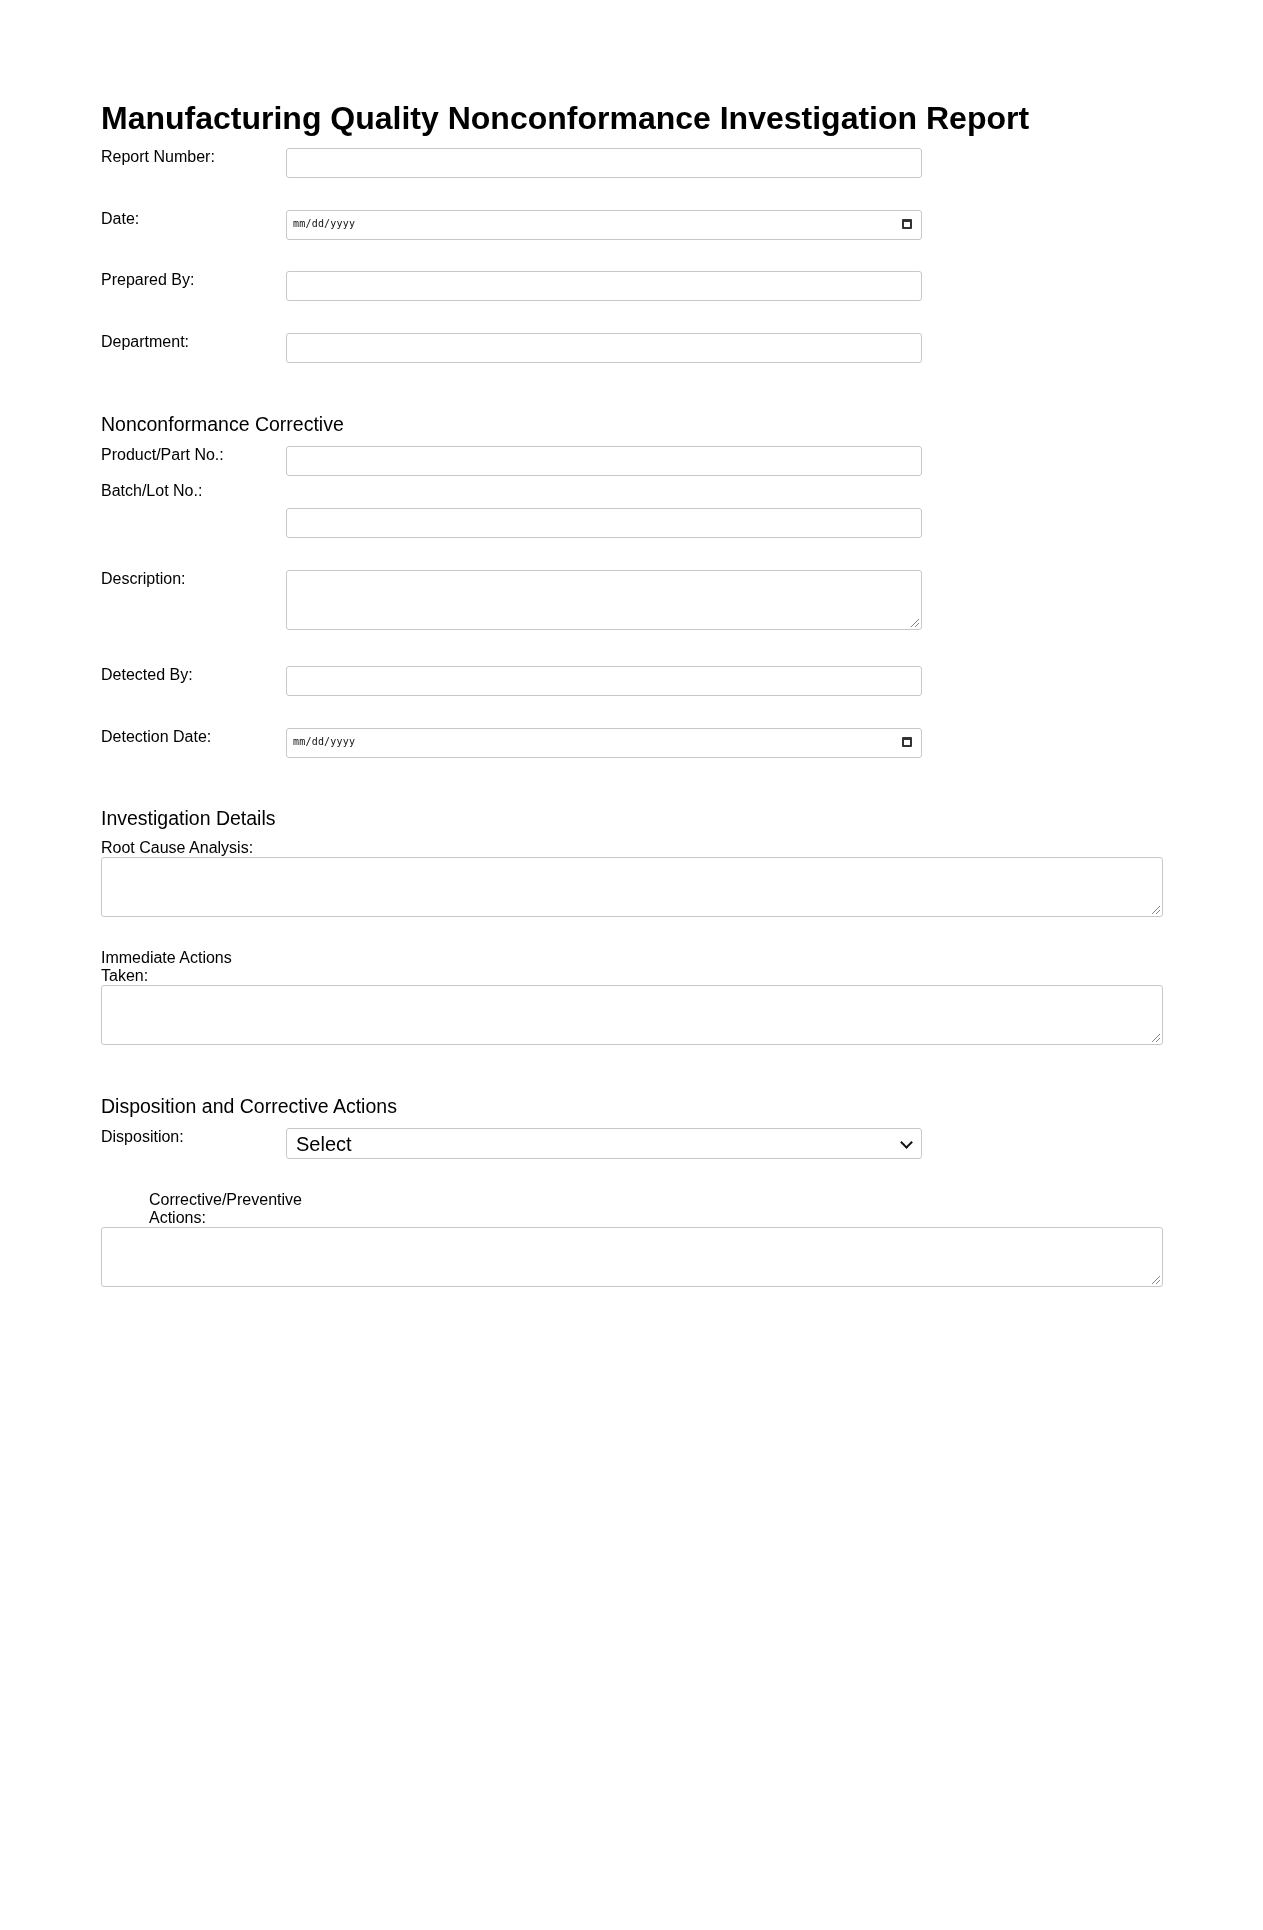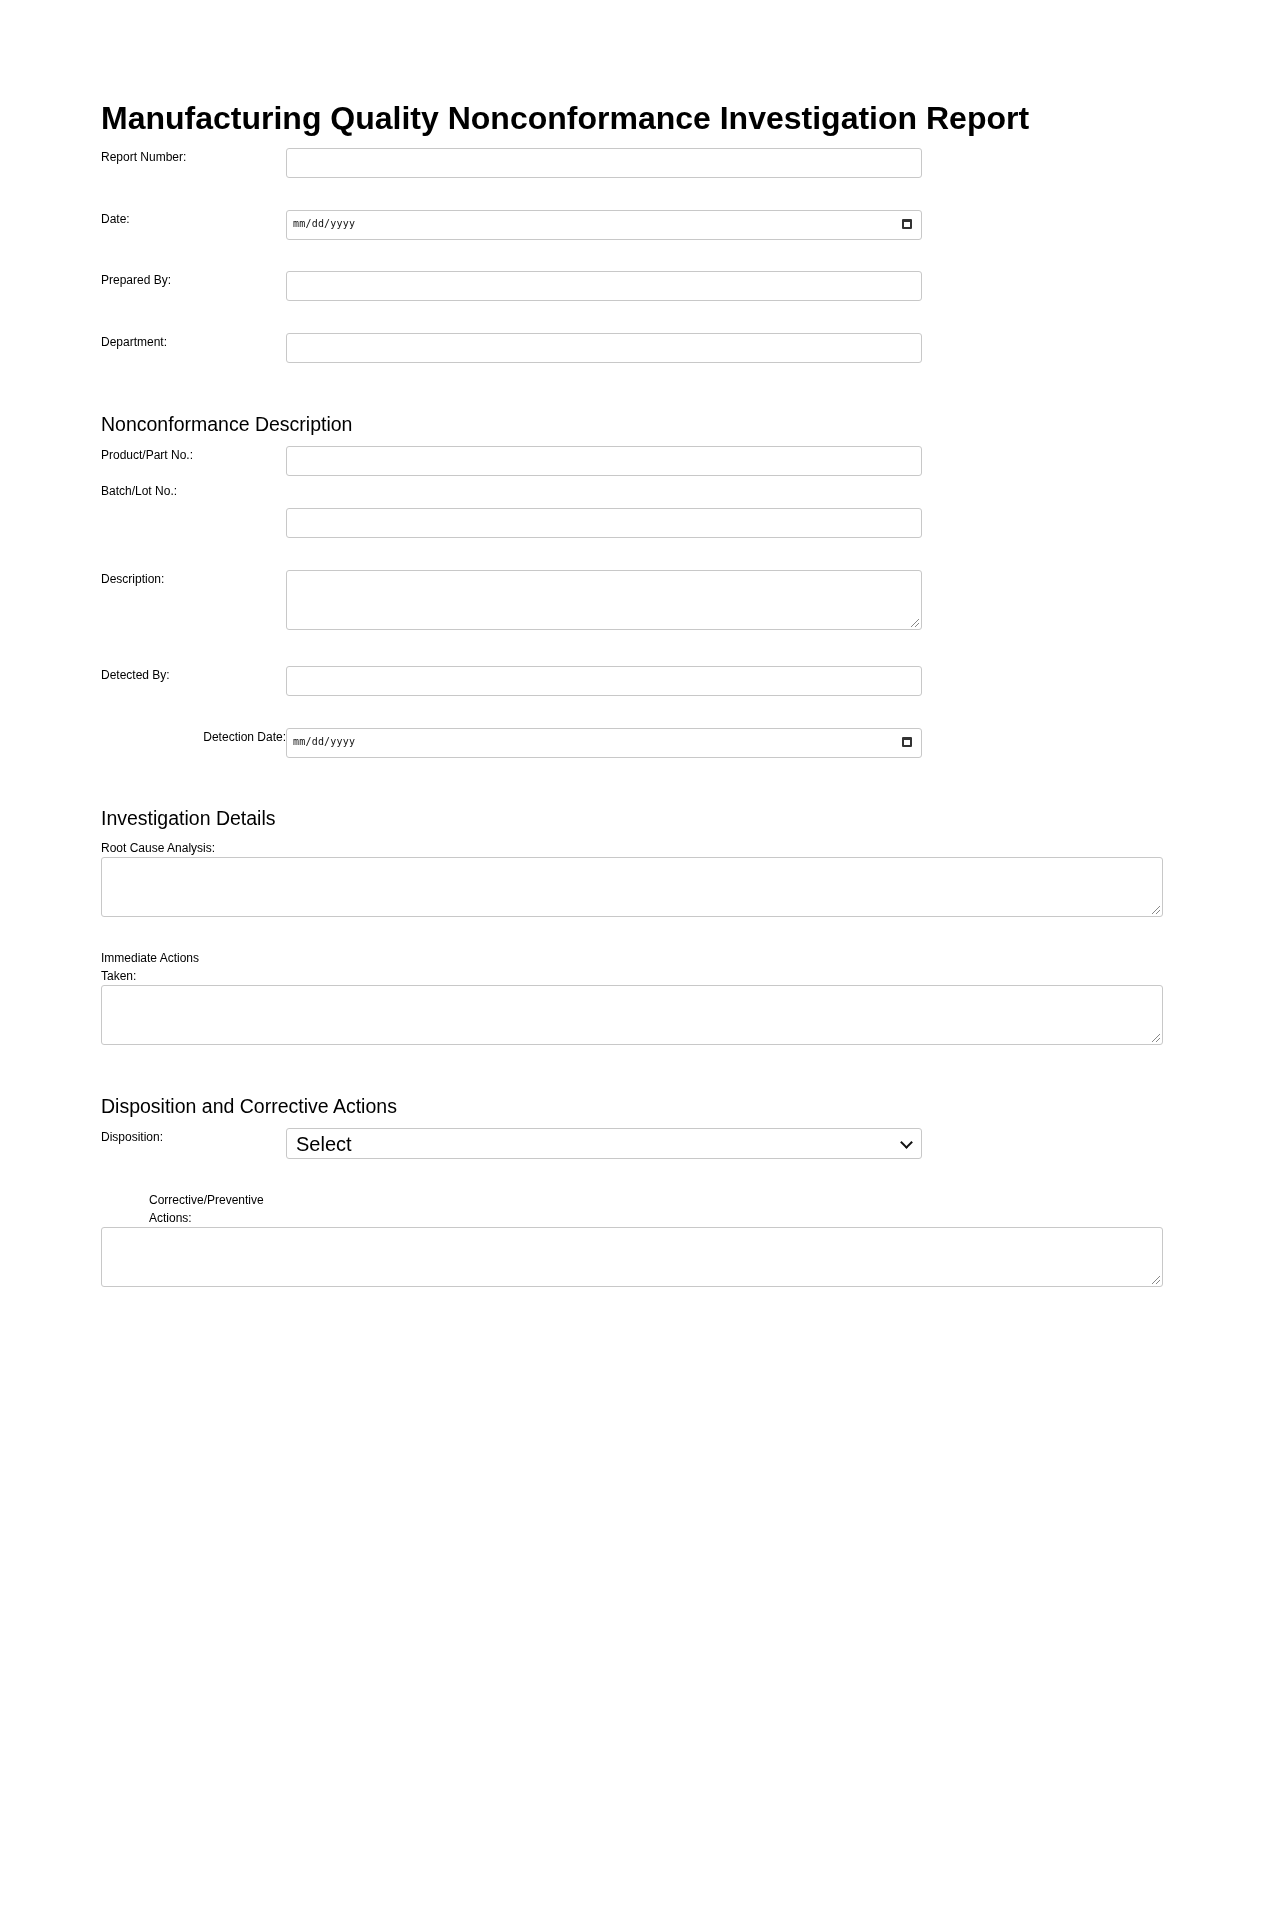--- a/index.html
+++ b/index.html
@@ -1,19 +1,19 @@
 <!DOCTYPE html>
 <html><head>
 <meta charset="utf-8">
 <style>
   html, body { margin:0; padding:0; background:#ffffff; }
   body { width:1263px; height:1930px; position:relative; font-family:"Liberation Sans", sans-serif; color:#000; }
   h1.title { position:absolute; left:101px; top:98px; margin:0; font-size:32px; font-weight:bold; line-height:40px; white-space:nowrap; }
   h2.section { position:absolute; left:101px; margin:0; font-size:19.5px; font-weight:normal; line-height:24px; white-space:nowrap; }
-  .label { position:absolute; left:101px; font-size:12px; line-height:18px; width:185px; }
+  .label { position:absolute; left:101px; font-size:16px; line-height:18px; width:185px; }
   .field { position:absolute; box-sizing:border-box; border:1px solid #c8c8c8; border-radius:3px; background:#fff; }
   .input { left:286px; width:636px; height:30px; }
   .date-text { position:absolute; left:6px; top:7px; font-family:"DejaVu Sans Mono", monospace; font-size:10px; color:#111; letter-spacing:0.2px; }
   .cal { position:absolute; right:9px; top:8px; width:10px; height:10px; border:2px solid #333; border-top-width:3px; border-radius:1px; box-sizing:border-box; }
   .ta-small { left:286px; width:636px; height:60px; }
   .ta-full { left:101px; width:1062px; height:60px; }
   .grip { position:absolute; right:2px; bottom:2px; width:8px; height:8px;
     background:linear-gradient(135deg, transparent 0 45%, #888 45% 52%, transparent 52% 70%, #888 70% 77%, transparent 77%); }
   .select-text { position:absolute; left:9px; top:6px; font-size:20px; line-height:18px; }
   .chev { position:absolute; right:10px; top:9px; width:7px; height:7px; border-right:2.5px solid #111; border-bottom:2.5px solid #111; transform:rotate(45deg); }
@@ -31,37 +31,37 @@
   <span class="date-text">mm/dd/yyyy</span>
   <span class="cal"></span>
 </div>
 
 <div class="label" style="top:271px;">Prepared By:</div>
 <div class="field input" style="top:271px;"></div>
 
 <div class="label" style="top:333px;">Department:</div>
 <div class="field input" style="top:333px;"></div>
 
-<h2 class="section" style="top:412px;">Nonconformance Description</h2>
+<h2 class="section" style="top:412px;">Nonconformance Corrective</h2>
 
 <div class="label" style="top:446px;">Product/Part No.:</div>
 <div class="field input" style="top:446px;"></div>
 
 <div class="label" style="top:482px;">Batch/Lot No.:</div>
 <div class="field input" style="top:508px;"></div>
 
 <div class="label" style="top:570px;">Description:</div>
 <div class="field ta-small" style="top:570px;">
   <span class="grip"></span>
 </div>
 
 <div class="label" style="top:666px;">Detected By:</div>
 <div class="field input" style="top:666px;"></div>
 
-<div class="label" style="top:728px;text-align:right;">Detection Date:</div>
+<div class="label" style="top:728px;">Detection Date:</div>
 <div class="field input" style="top:728px;">
   <span class="date-text">mm/dd/yyyy</span>
   <span class="cal"></span>
 </div>
 
 <h2 class="section" style="top:806px;">Investigation Details</h2>
 
 <div class="label" style="top:839px; width:300px;">Root Cause Analysis:</div>
 <div class="field ta-full" style="top:857px;">
   <span class="grip"></span>

